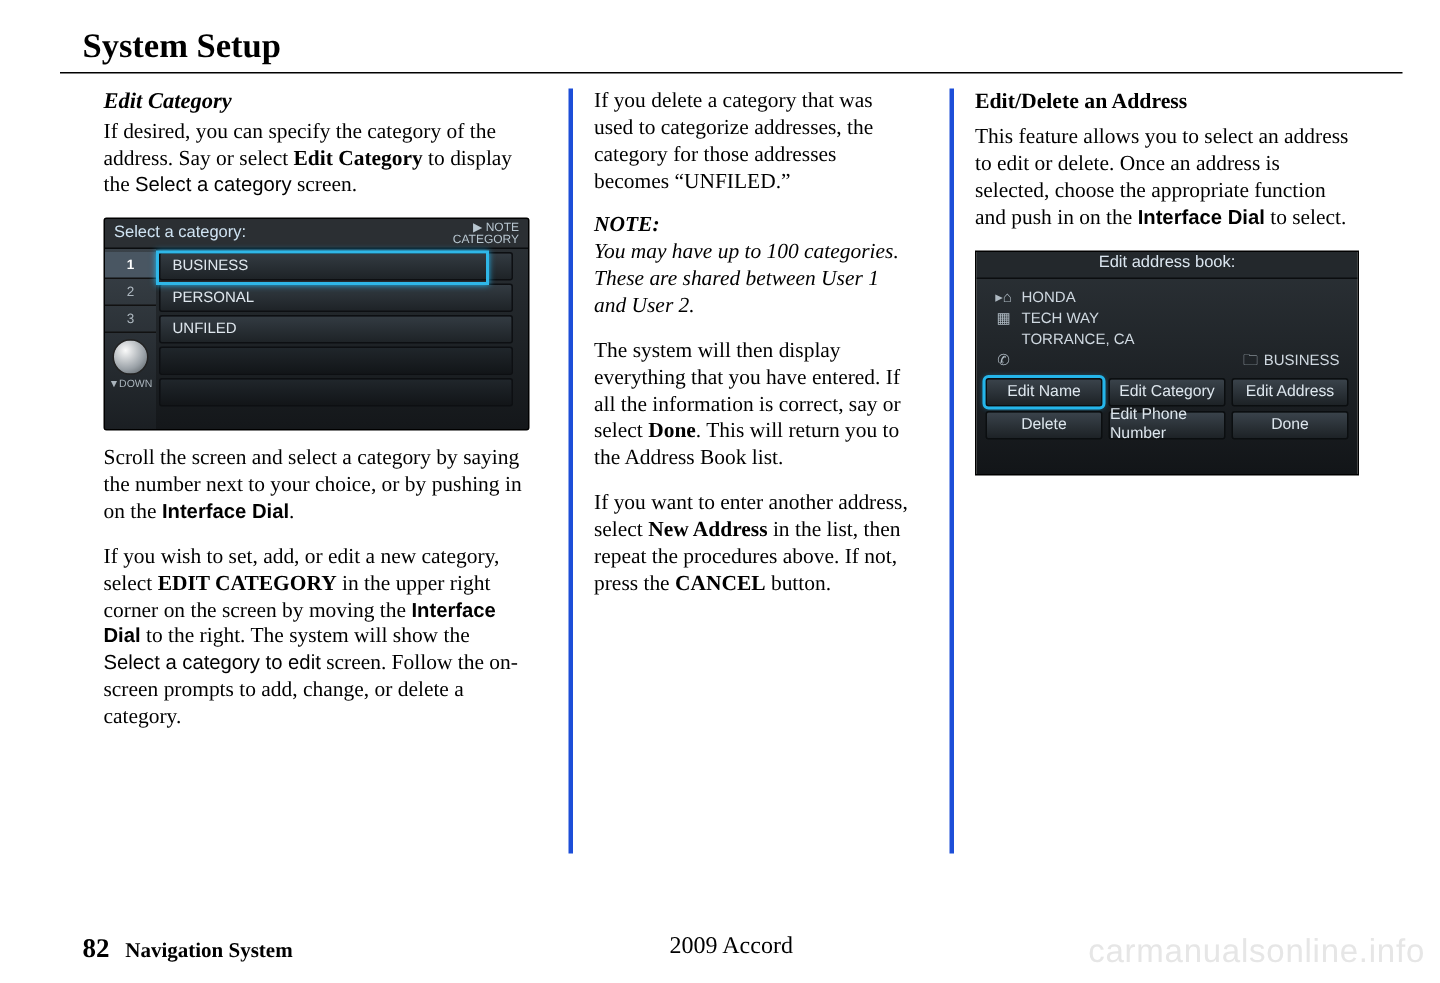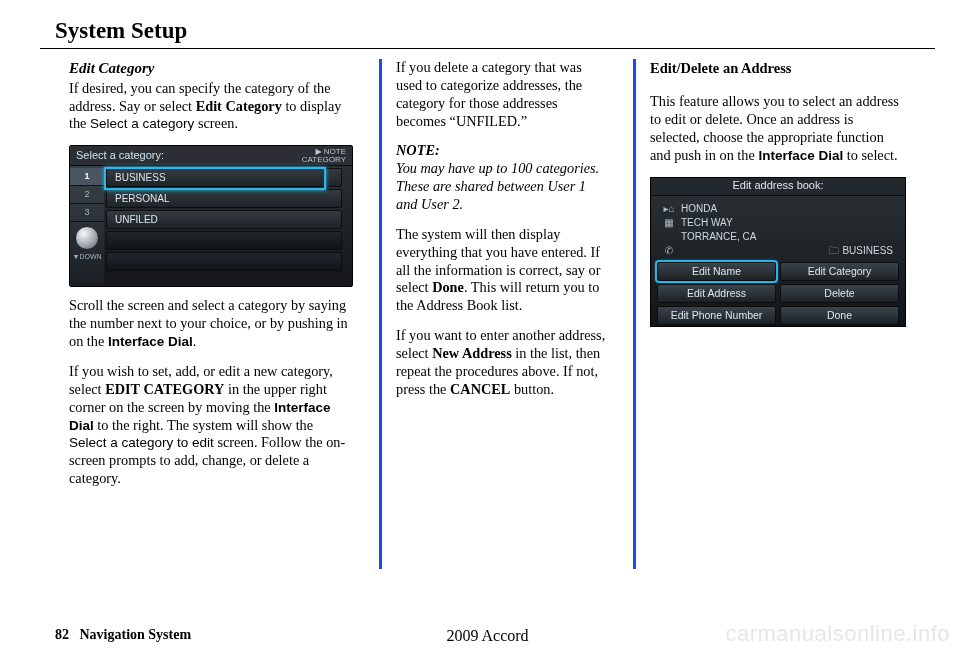--- a/index.html
+++ b/index.html
@@ -48,21 +48,21 @@
   .col + .col { border-left: 3px solid #1d4ed8; }
   .subhead {
     font-style: italic;
     font-weight: bold;
     font-size: 15px;
     margin-bottom: 2px;
   }
   .subhead2 {
     font-weight: bold;
     font-size: 14.5px;
-    margin-bottom: 16px;
+    margin-bottom: 6px;
   }
   .para { margin-bottom: 12px; }
   .sans { font-family: Arial, Helvetica, sans-serif; font-size: 13.5px; }
   .note-label { font-style: italic; font-weight: bold; }
   .note-body { font-style: italic; }
   .b { font-weight: bold; }
 
   
   .shot {
     width: 284px; height: 142px;
@@ -145,21 +145,21 @@
     padding: 6px 10px 4px 12px;
     font-size: 10px; line-height: 14px;
     color:#cfd8e0;
   }
   .shot2 .info .line { display:flex; align-items:center; gap:6px; }
   .shot2 .ico {
     display:inline-block; width:12px; text-align:center; font-size:10px; color:#aeb9c2;
   }
   .shot2 .loc-row { display:flex; justify-content:space-between; align-items:center; padding-right:2px;}
   .shot2 .grid {
-    display:grid; grid-template-columns: 1fr 1fr;
+    display:grid; grid-template-columns: 1fr 1fr 1fr;
     gap: 3px 4px;
     padding: 0 6px 6px 6px;
   }
   .shot2 .btn {
     height: 19px;
     background: linear-gradient(#3a434b,#1d2226);
     border:1px solid #0b0e10;
     border-radius: 2px;
     font-size: 10.5px; color:#dde6ed;
     display:flex; align-items:center; justify-content:center;
@@ -174,21 +174,21 @@
     position: absolute;
     left: 55px; right: 40px; bottom: 12px;
     display: flex; align-items: baseline; justify-content: space-between;
     font-size: 14px;
   }
   .footer .left { font-family: "Times New Roman", serif; }
   .footer .center {
     position:absolute; left:50%; transform:translateX(-50%);
     font-family: Liberation Serif, serif; font-size: 16px;
   }
-  .pg { font-weight: bold; font-size: 14px; }
+  .pg { font-weight: bold; font-size: 18px; }
 </style>
 </head>
 <body>
 
 <h1 class="page-title">System Setup</h1>
 <hr class="title-rule">
 
 <div class="columns">
 
   <div class="col">

